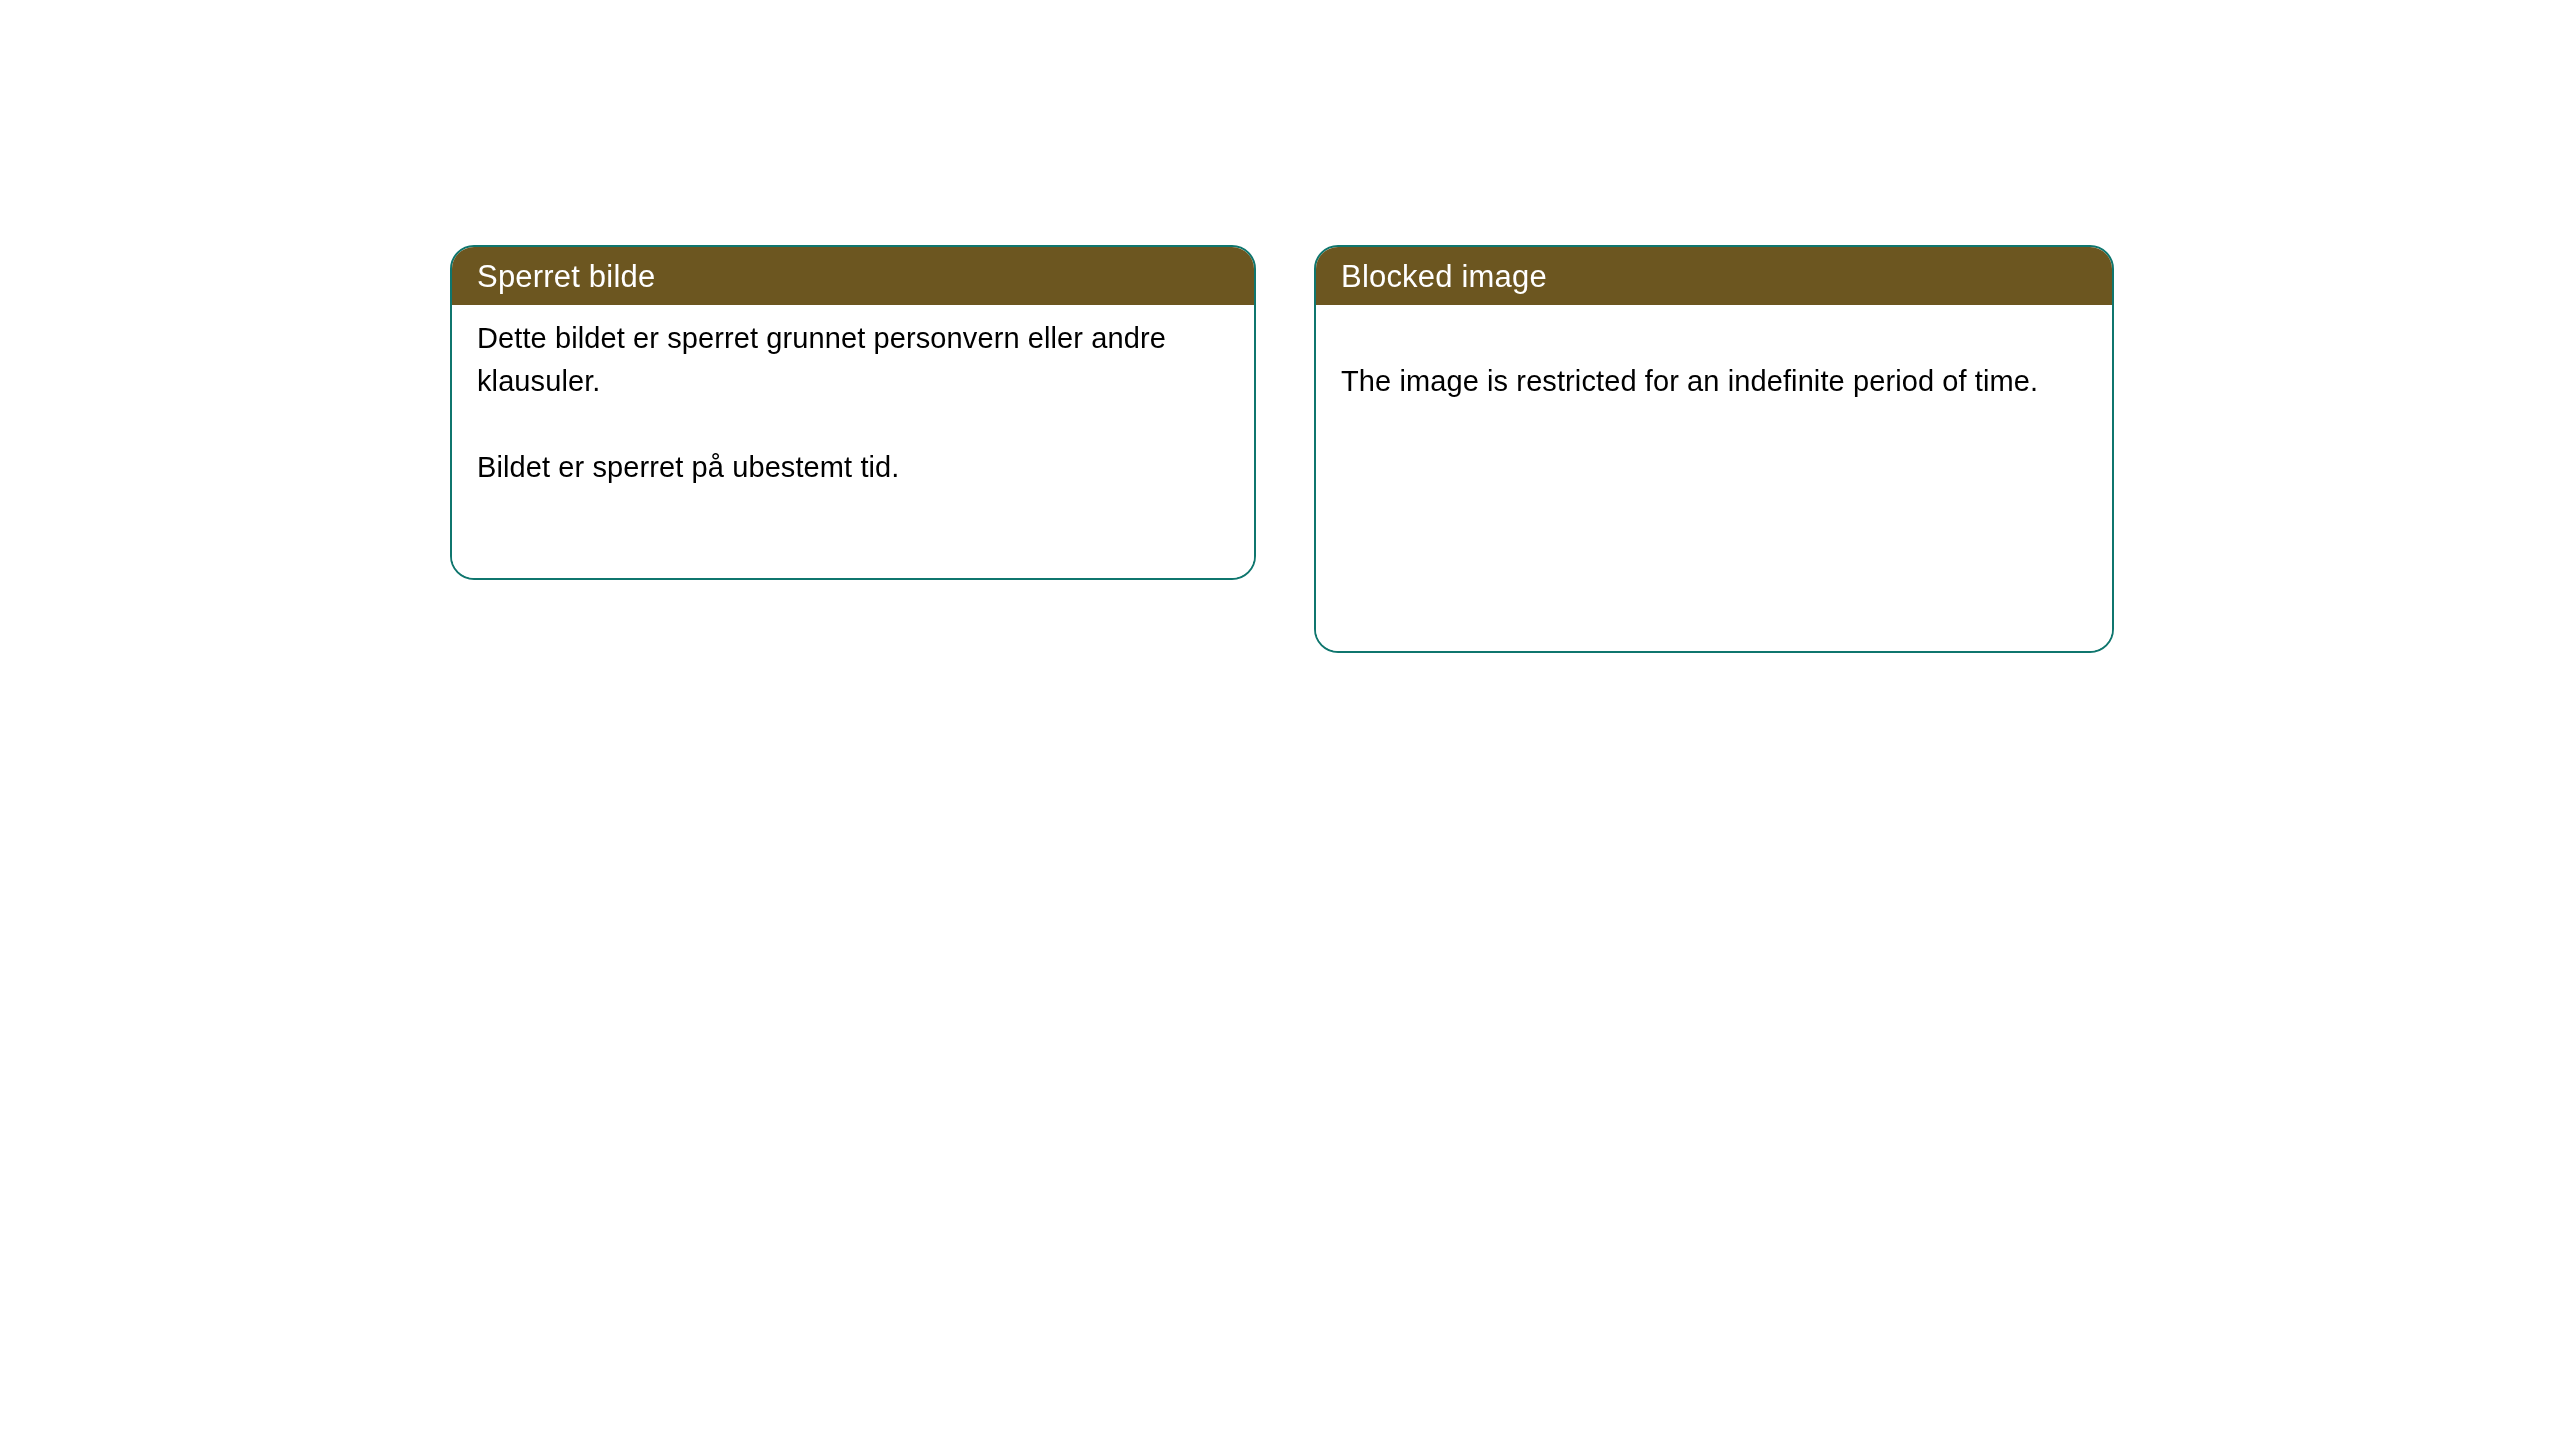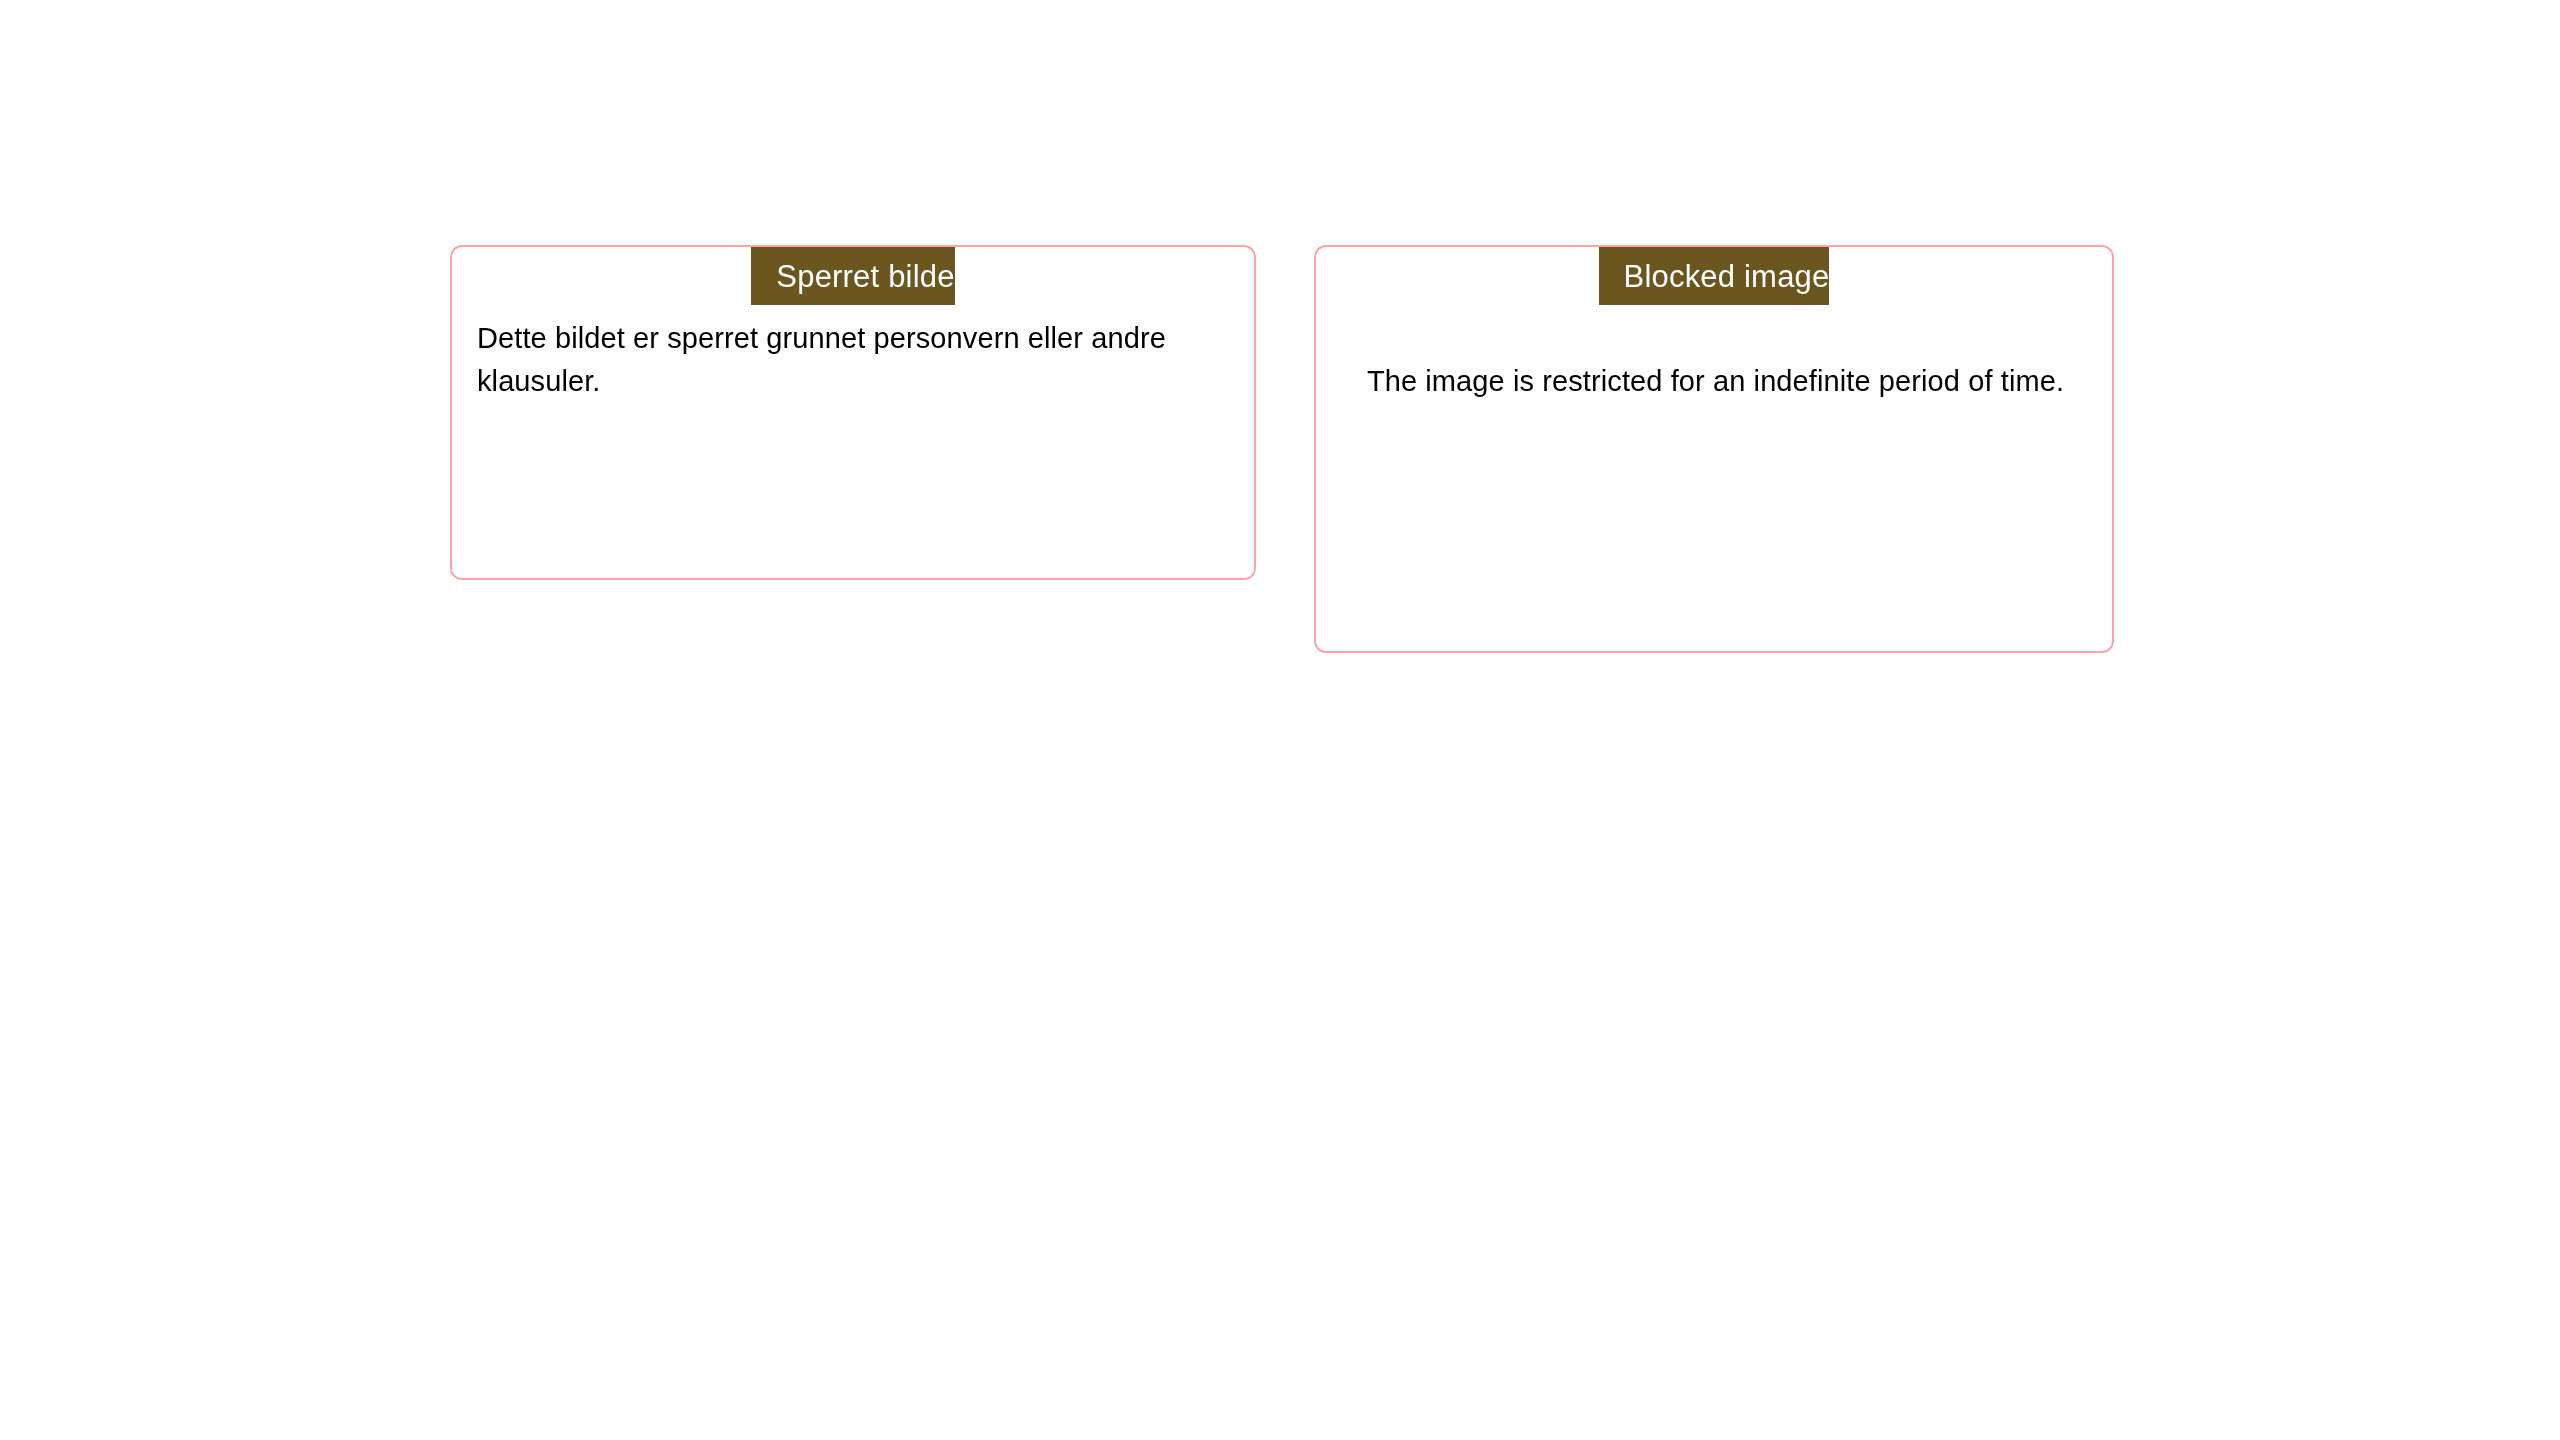--- a/index.html
+++ b/index.html
@@ -21,27 +21,26 @@
     top: 245px;
     display: flex;
     flex-direction: row;
     align-items: flex-start;
     gap: 58px;
   }
 
   .notice-card {
     position: relative;
     background: #ffffff;
-    border: 2px solid #fca5a5;
-    border-radius: 12px;
+    border: 2px solid #0f766e;
+    border-radius: 24px;
     box-sizing: border-box;
     display: flex;
     flex-direction: column;
     overflow: hidden;
-    align-items: center;
   }
 
   .notice-card.card-no {
     width: 806px;
     height: 335px;
   }
 
   .notice-card.card-en {
     width: 800px;
     height: 408px;
@@ -91,20 +90,21 @@
 
 <div class="cards-area">
 
   <div class="notice-card card-no">
     <div class="card-header">
       <span class="card-title">Sperret bilde</span>
     </div>
     <div class="card-body">
       <p class="card-paragraph">Dette bildet er sperret grunnet personvern eller andre klausuler.</p>
       <div class="paragraph-gap"></div>
+      <p class="card-paragraph">Bildet er sperret på ubestemt tid.</p>
     </div>
   </div>
 
   <div class="notice-card card-en">
     <div class="card-header">
       <span class="card-title">Blocked image</span>
     </div>
     <div class="card-body">
       <div class="paragraph-gap"></div>
       <p class="card-paragraph">The image is restricted for an indefinite period of time.</p>

